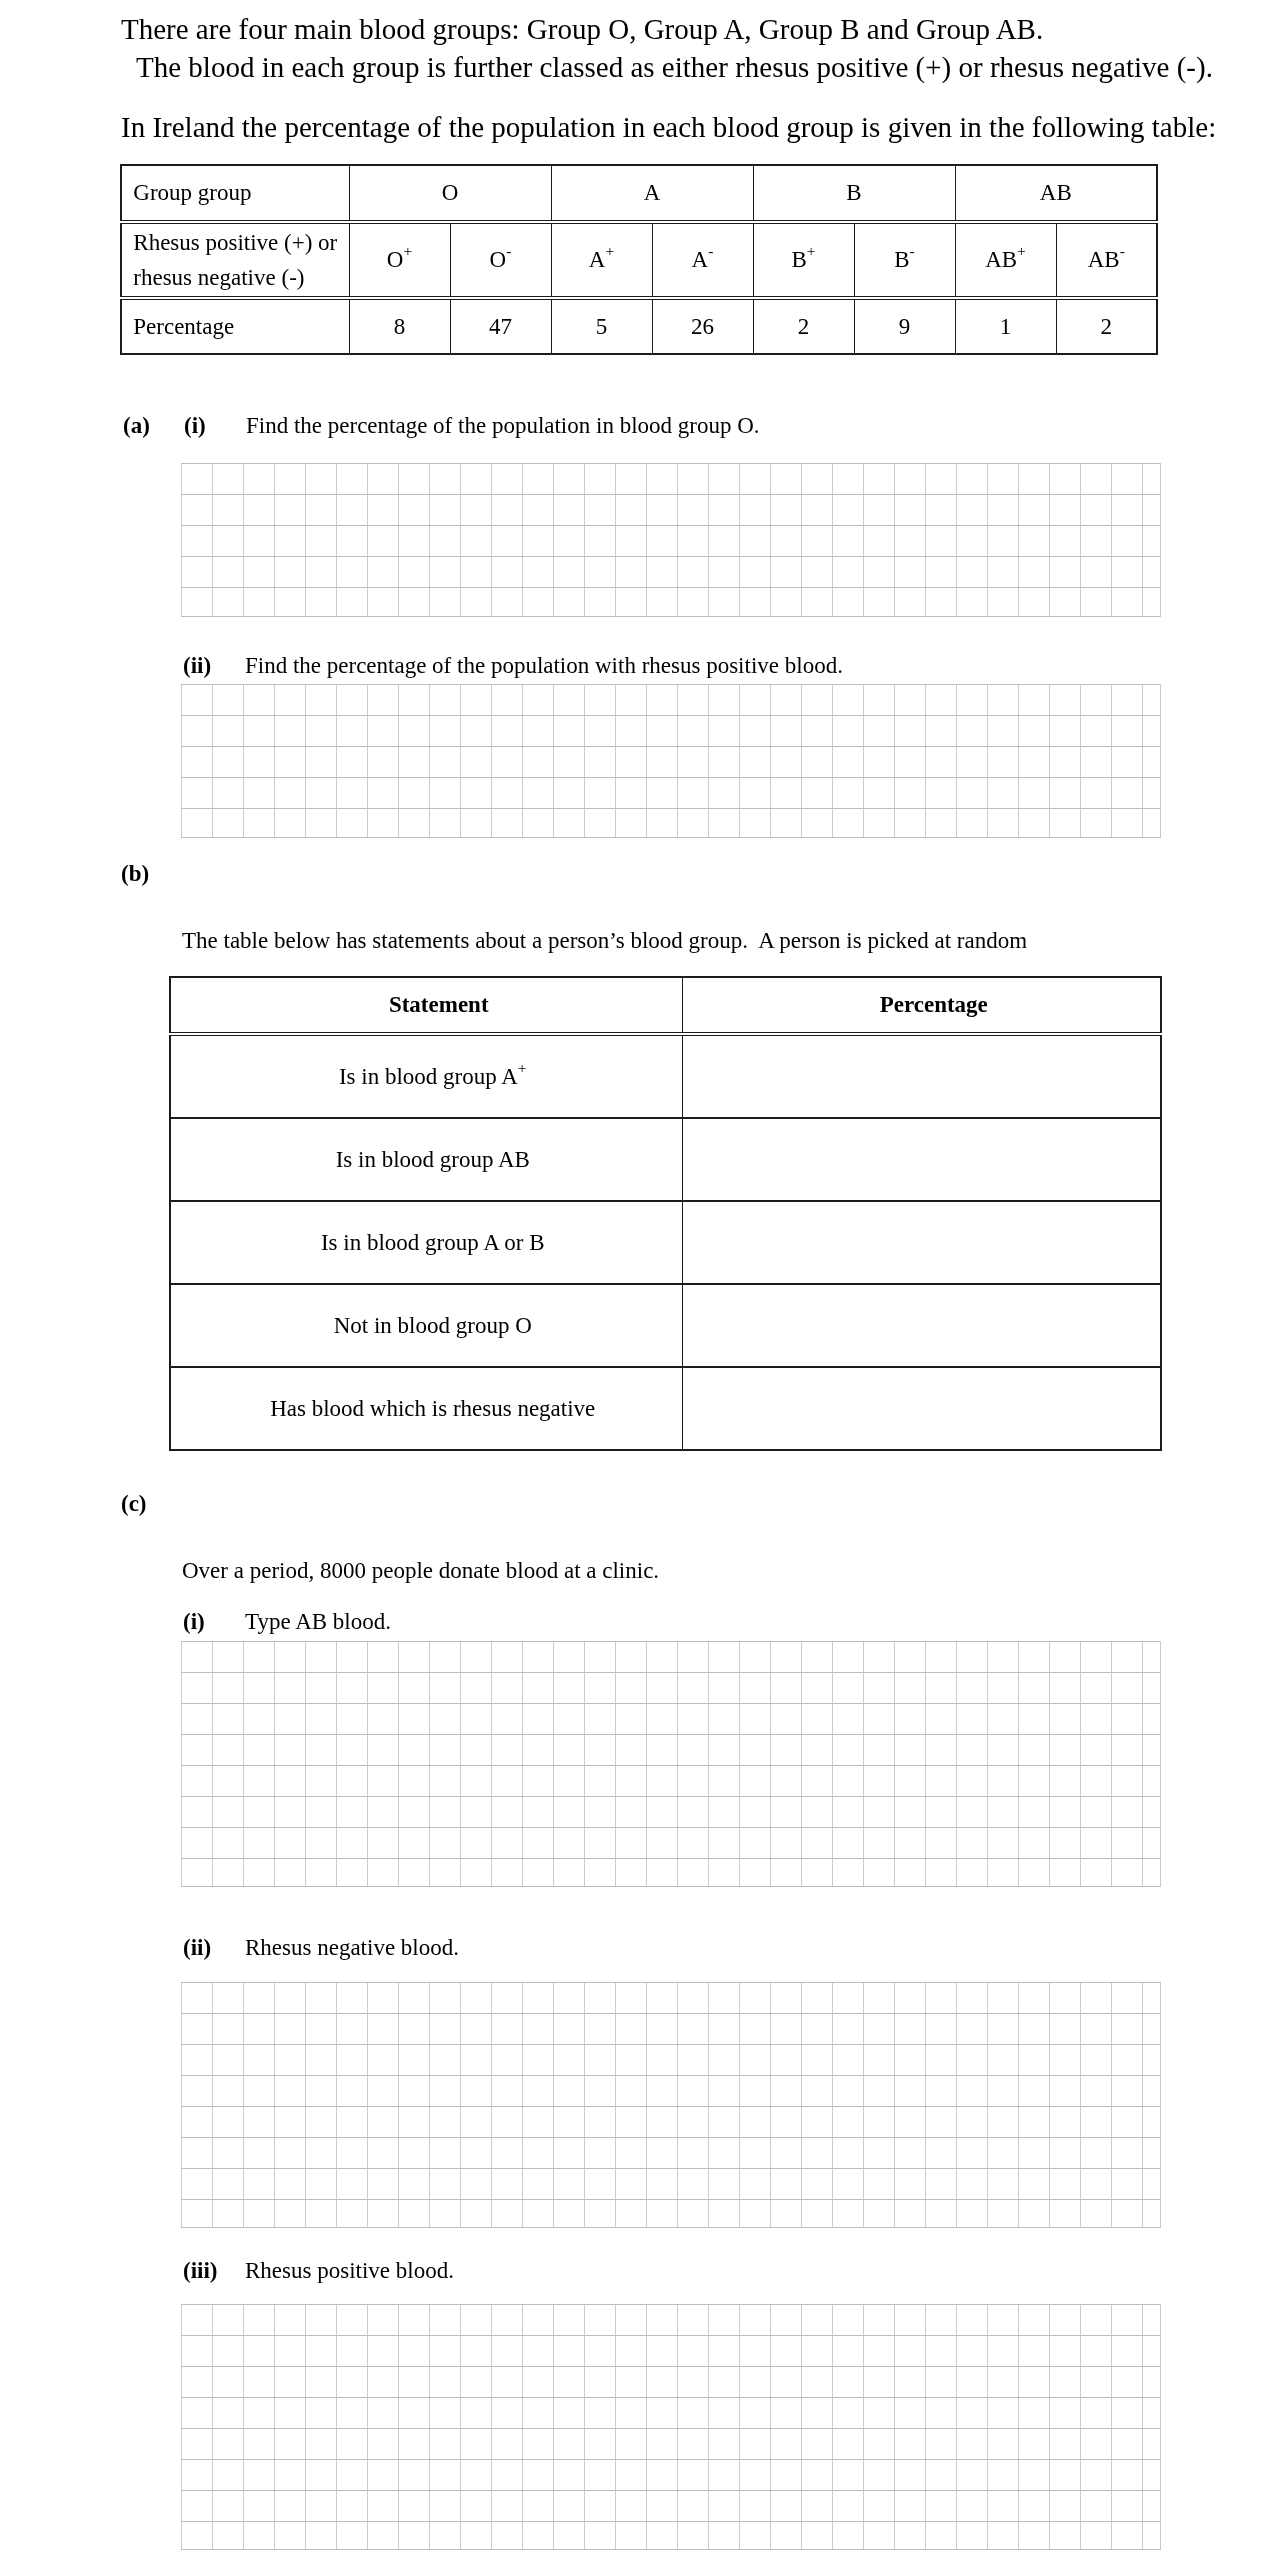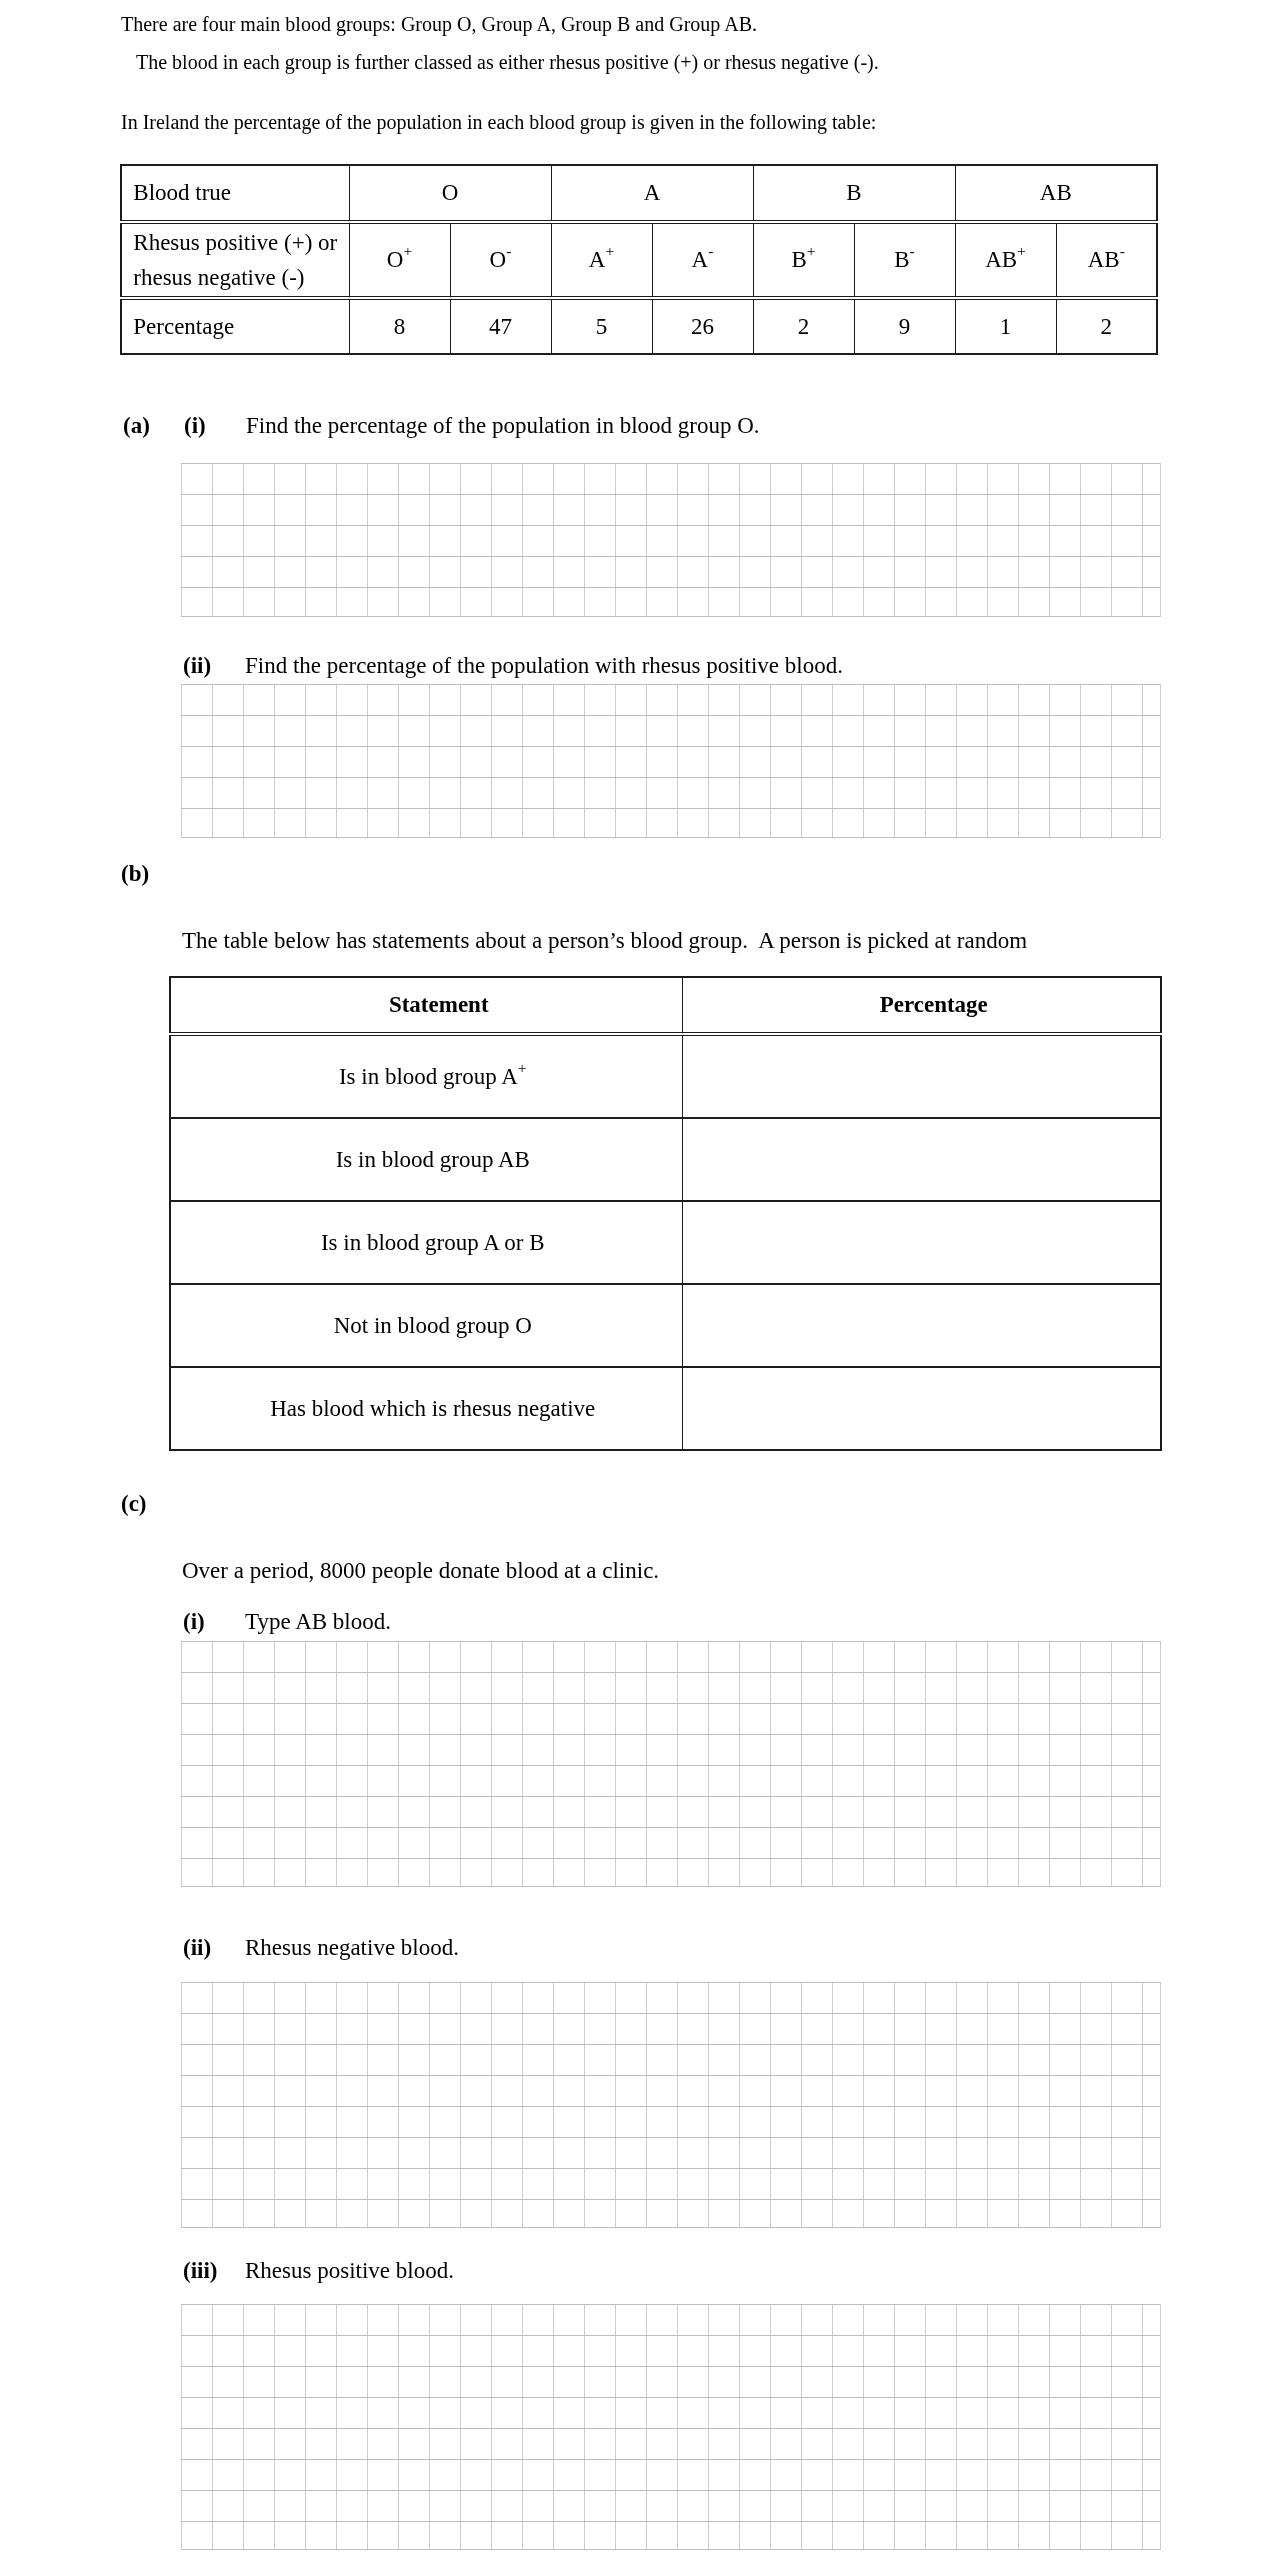--- a/index.html
+++ b/index.html
@@ -1,19 +1,19 @@
 <!DOCTYPE html>
 <html style="--grid-v: #cbcbcb; --grid-h: #bdbdbd; --tbl: #1c1c1c;font-size:11.3px"><head>
 <meta charset="utf-8">
 <style>
   html,body{margin:0;padding:0;background:#ffffff;}
   .page{position:relative;width:1281px;height:2576px;background:#fff;
         font-family:"Liberation Serif","DejaVu Serif",serif;color:#000;overflow:hidden;}
 
-  .line{position:absolute;font-size:20px;white-space:pre;text-align:center;}
+  .line{position:absolute;font-size:29px;white-space:pre;text-align:center;}
 
   .qrow{position:absolute;display:flex;font-size:23px;white-space:pre;align-items:baseline;}
   .qlabel{font-weight:700;flex:0 0 auto;}
   .lw-a{width:61px;}
   .lw-i{width:62px;}
   .lw-b{width:61px;}
   .plines > div{line-height:32px;white-space:pre;margin-top:12px;}
 
   .grid{position:absolute;background-color:#fff;
         background-image:
@@ -56,21 +56,21 @@
         <col style="width:101px">
         <col style="width:101px">
         <col style="width:101px">
       <col style="width:101px">
         <col style="width:101px">
         <col style="width:101px">
         <col style="width:101px">
     </colgroup>
     <tbody>
       <tr class="r1">
-        <td class="lab">Blood true</td>
+        <td class="lab">Group group</td>
       <td colspan="2" class="c">O</td>
           <td colspan="2" class="c">A</td>
           <td colspan="2" class="c">B</td>
           <td colspan="2" class="c">AB</td>
         </tr>
       <tr class="r2">
         <td class="lab">
           <div>Rhesus positive (+) or</div>
           <div>rhesus negative (-)</div>
         </td>

